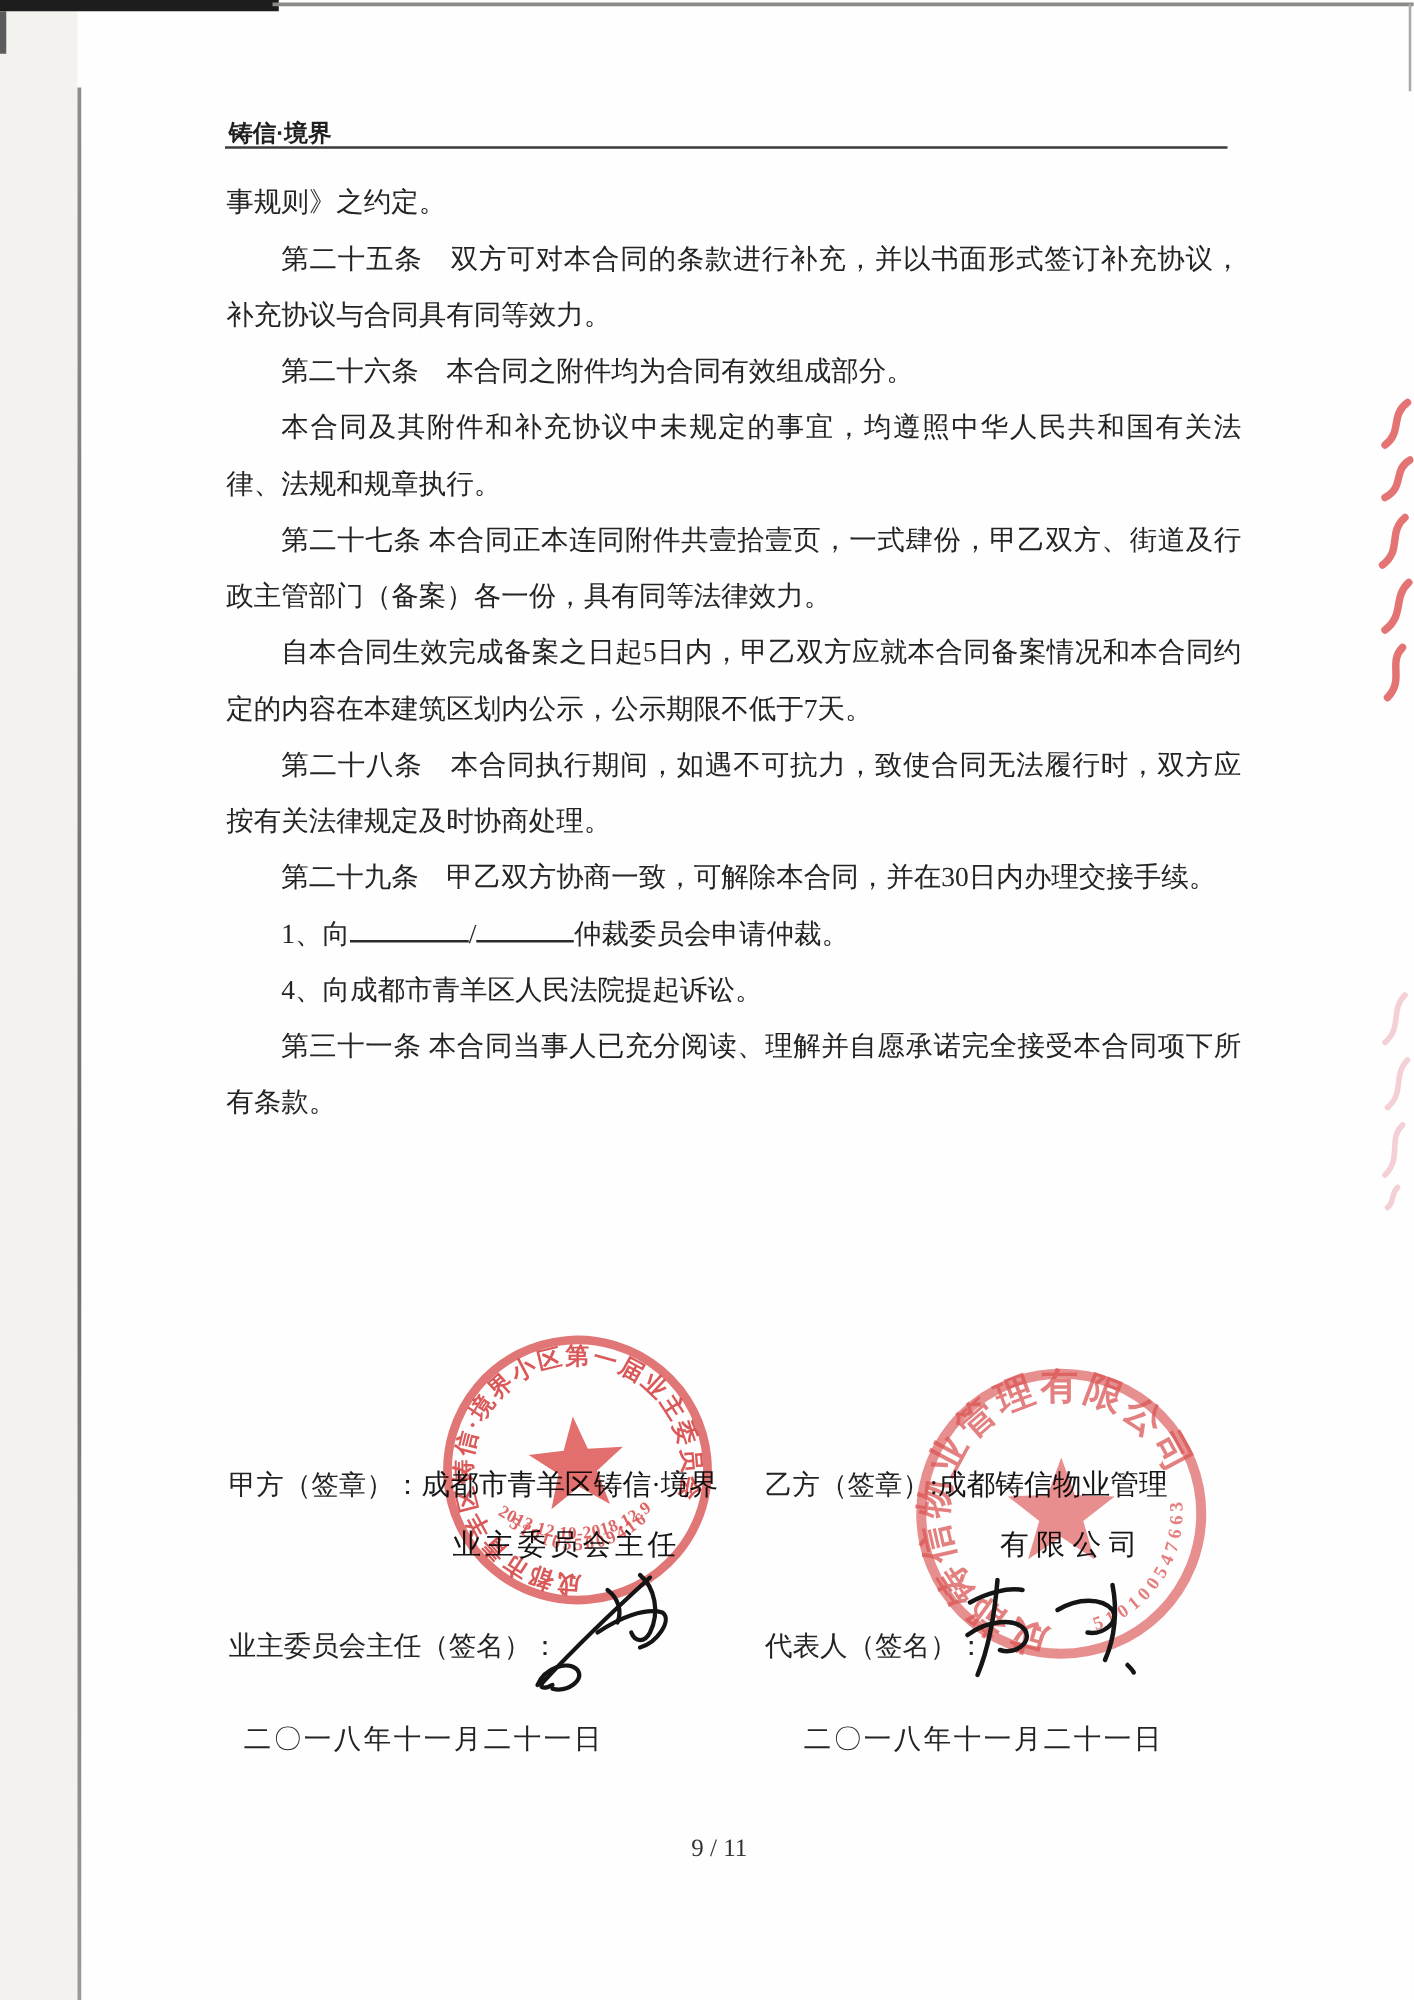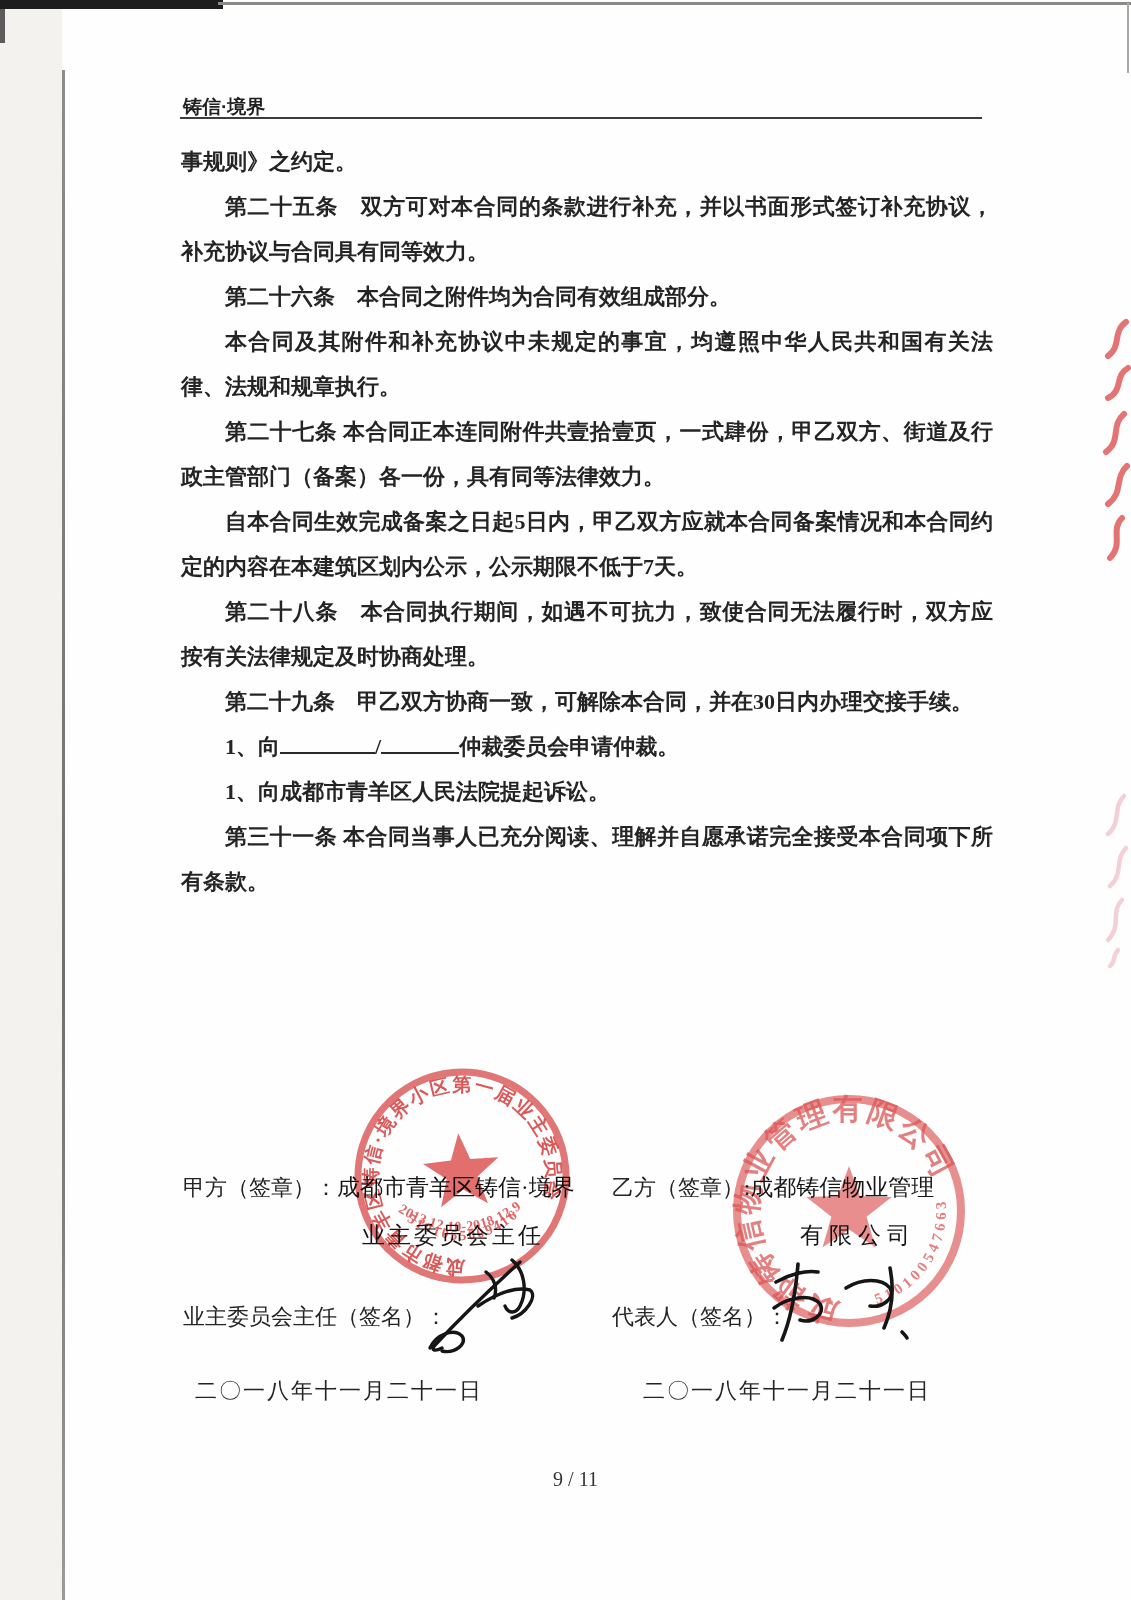--- a/index.html
+++ b/index.html
@@ -15,21 +15,21 @@
   .scan-top-bar{position:absolute;left:0;top:0;width:223px;height:9px;background:#1d1d1d;}
   .scan-top-line{position:absolute;left:218px;top:2px;width:913px;height:3px;background:#8a8a86;}
   .scan-right-line{position:absolute;left:1127px;top:3px;width:2px;height:70px;background:#a9a9a5;}
   .scan-notch{position:absolute;left:0;top:9px;width:5px;height:34px;background:#5c5c5c;}
   
   .logo{position:absolute;left:183px;top:94px;font-size:19px;font-weight:bold;color:#1f1f1f;
     font-family:"Liberation Sans","DejaVu Sans",sans-serif;}
   .header-rule{position:absolute;left:180px;top:117px;width:802px;height:2px;background:#3c3c3c;}
   
   .body-text{position:absolute;left:181px;top:139px;width:812px;font-size:22px;line-height:45px;
-    text-align:justify;text-align-last:left;color:#242424;font-weight:bold;}
+    text-align:justify;text-align-last:left;color:#242424;}
   .body-text p{margin:0;}
   .body-text p.indent{text-indent:44px;}
   .body-text .u{text-decoration:underline;text-underline-offset:4px;}
   .blank{display:inline-block;border-bottom:2px solid #2a2a2a;height:18px;vertical-align:baseline;}
   
   .sig-row{position:absolute;font-size:22px;color:#242424;white-space:nowrap;}
   .sig-name{font-weight:normal;font-size:23px;color:#161616;}
   .date-text{position:absolute;font-size:22px;letter-spacing:2px;color:#242424;white-space:nowrap;}
   
   .footer{position:absolute;left:0;top:1468px;width:1131px;text-align:center;font-size:20px;color:#333;
@@ -57,21 +57,21 @@
 <div class="body-text">
     <p><span>事规则》之约定。</span></p>
     <p class="indent"><span>第二十五条　双方可对本合同的条款进行补充，并以书面形式签订补充协议，补充协议与合同具有同等效力。</span></p>
     <p class="indent"><span>第二十六条　本合同之附件均为合同有效组成部分。</span></p>
     <p class="indent"><span>本合同及其附件和补充协议中未规定的事宜，均遵照中华人民共和国有关法律、法规和规章执行。</span></p>
     <p class="indent"><span>第二十七条 本合同正本连同附件共壹拾壹页，一式肆份，甲乙双方、街道及行政主管部门（备案）各一份，具有同等法律效力。</span></p>
     <p class="indent"><span>自本合同生效完成备案之日起5日内，甲乙双方应就本合同备案情况和本合同约定的内容在本建筑区划内公示，公示期限不低于7天。</span></p>
     <p class="indent"><span>第二十八条　本合同执行期间，如遇不可抗力，致使合同无法履行时，双方应按有关法律规定及时协商处理。</span></p>
     <p class="indent"><span>第二十九条　甲乙双方协商一致，可解除本合同，并在30日内办理交接手续。</span></p>
     <p class="indent"><span>1、向</span><span class="blank" style="width: 95px;"></span><span>/</span><span class="blank" style="width: 78px;"></span><span>仲裁委员会申请仲裁。</span></p>
-    <p class="indent"><span>1、向成都市青羊区人民法院提起诉讼。</span></p>
+    <p class="indent"><span>4、向成都市青羊区人民法院提起诉讼。</span></p>
     <p class="indent"><span>第三十一条 本合同当事人已充分阅读、理解并自愿承诺完全接受本合同项下所有条款。</span></p>
   </div>
 
 <div class="sig-row" style="left:183px;top:1172px;">
   <span>甲方（签章）：</span><span class="sig-name">成都市青羊区铸信·境界</span>
 </div>
 <div class="sig-row sig-name" style="left:362px;top:1220px;letter-spacing:3px;">业主委员会主任</div>
 
 <div class="sig-row" style="left:612px;top:1172px;">
   <span>乙方（签章）:</span><span class="sig-name">成都铸信物业管理</span>

